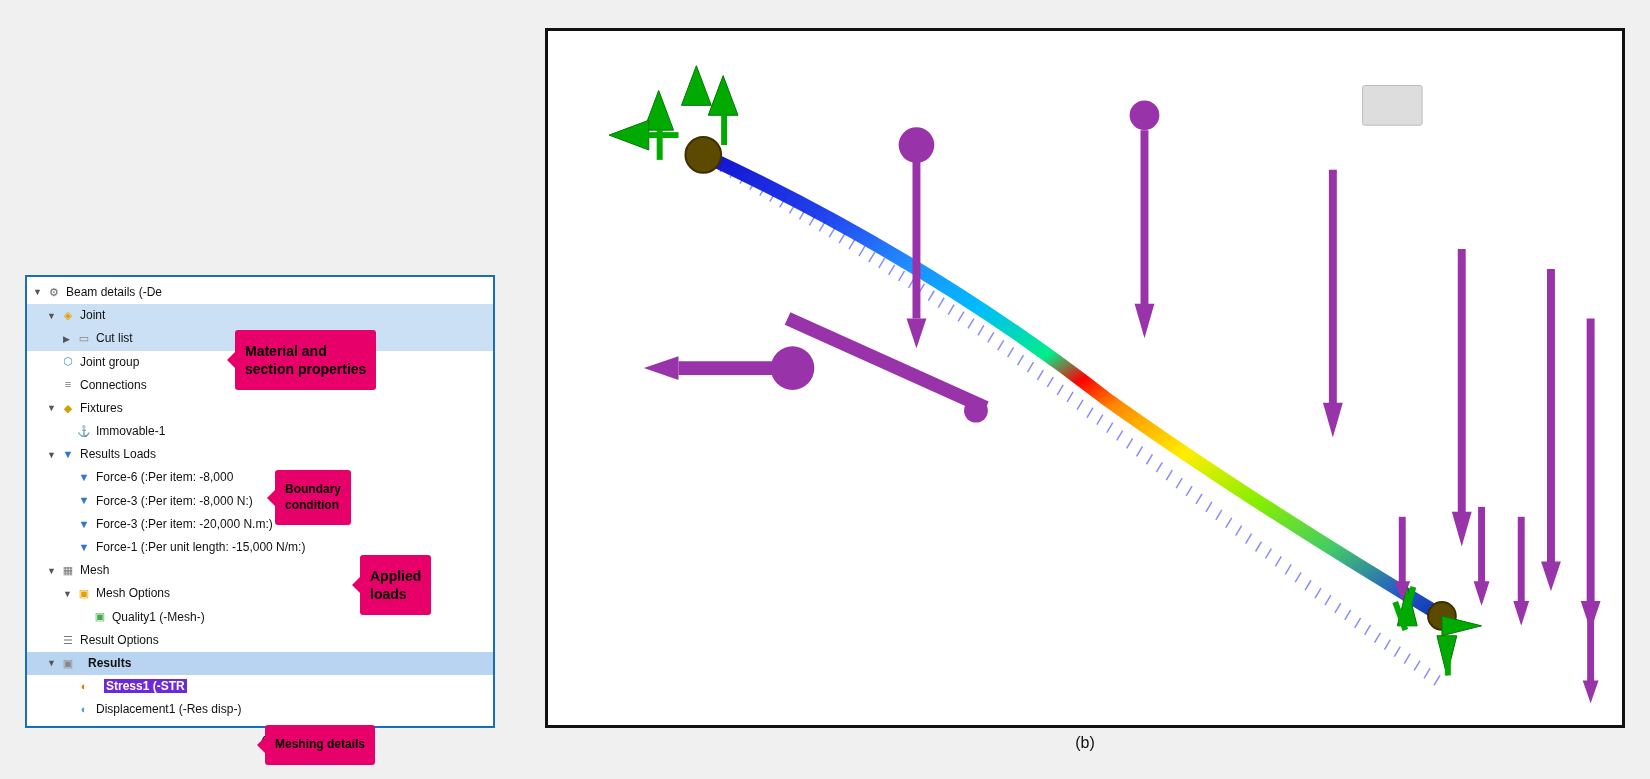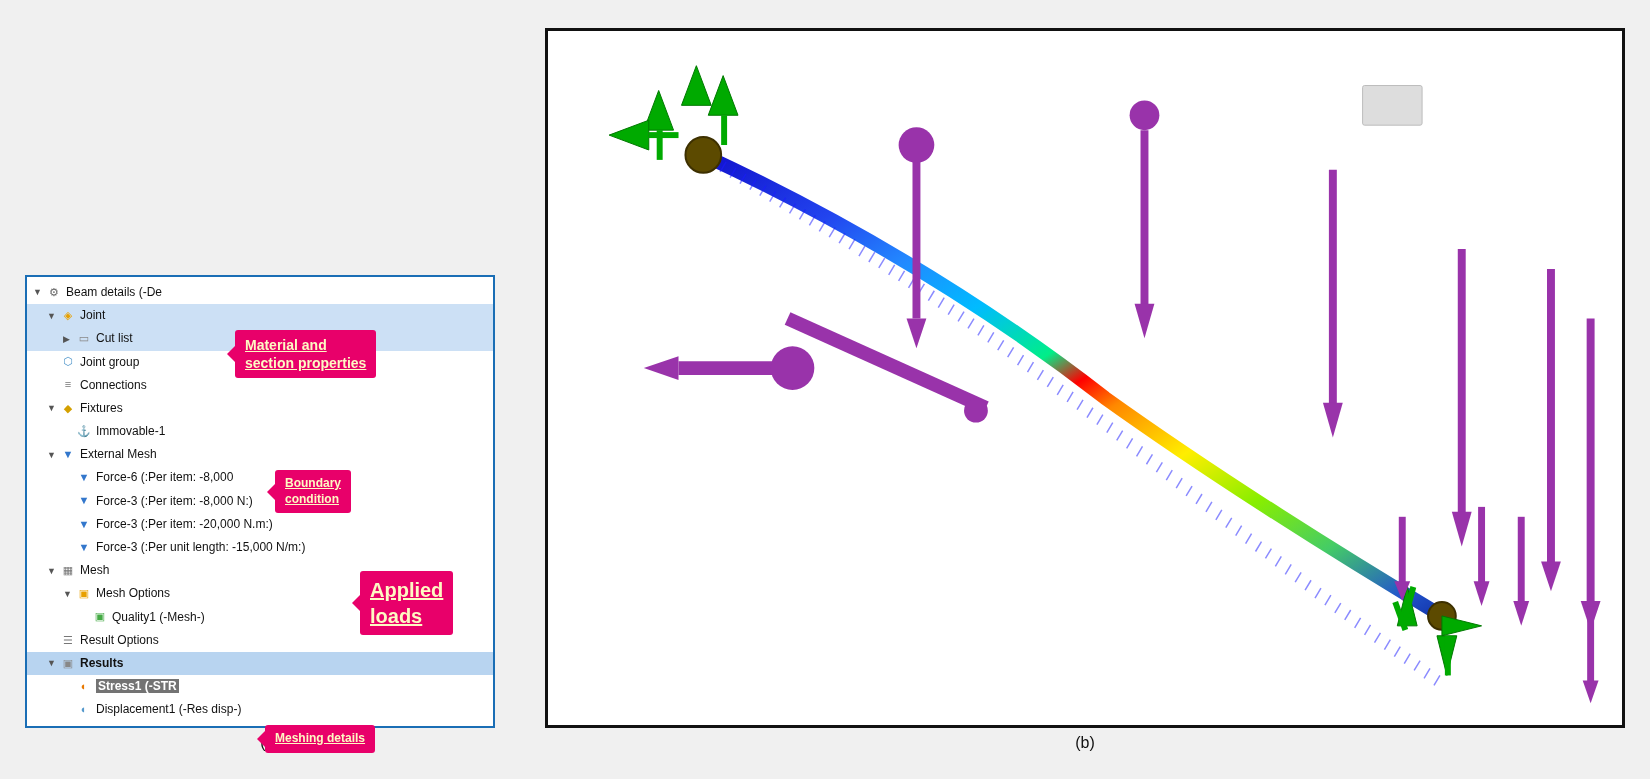--- a/index.html
+++ b/index.html
@@ -51,39 +51,38 @@
       font-size: 11px;
     }
     .expand-arrow {
       color: #555;
       font-size: 9px;
       margin-right: 3px;
       display: inline-block;
       width: 10px;
     }
     .item-text { font-size: 12px; color: #111; }
-    .item-bold { font-weight: bold; }
+    .item-bold { font-weight: bold; margin-left: 8px; }
     .stress-highlight {
-      background: #737373;
+      background: #6d28d9;
       color: #fff;
       padding: 0 2px;
     }
 
     
     .callout {
       position: absolute;
       background: #e8006a;
-      color: #fef9c3;
+      color: #000000;
       font-weight: bold;
       font-size: 14px;
-      padding: 6px 10px;
+      padding: 12px 10px;
       border-radius: 3px;
       white-space: nowrap;
       line-height: 1.3;
-      text-decoration: underline;
     }
     .callout::before {
       content: '';
       position: absolute;
       border: 8px solid transparent;
     }
     .callout-left::before {
       border-right-color: #e8006a;
       right: 100%;
       top: 50%;
@@ -179,41 +178,41 @@
             <span class="item-text">Fixtures</span>
           </div>
           <div class="tree-item indent2">
             <span class="expand-arrow"></span>
             <span class="icon-box" style="color: rgb(136, 85, 204);">⚓</span>
             <span class="item-text">Immovable-1</span>
           </div>
           <div class="tree-item indent1">
             <span class="expand-arrow">▼</span>
             <span class="icon-box" style="color: rgb(51, 119, 204);">▼</span>
-            <span class="item-text">External Mesh</span>
+            <span class="item-text">Results Loads</span>
           </div>
           <div class="tree-item indent2">
             <span class="expand-arrow"></span>
             <span class="icon-box" style="color: rgb(51, 119, 204);">▼</span>
             <span class="item-text">Force-6 (:Per item: -8,000</span>
           </div>
           <div class="tree-item indent2">
             <span class="expand-arrow"></span>
             <span class="icon-box" style="color: rgb(51, 119, 204);">▼</span>
             <span class="item-text">Force-3 (:Per item: -8,000 N:)</span>
           </div>
           <div class="tree-item indent2">
             <span class="expand-arrow"></span>
             <span class="icon-box" style="color: rgb(51, 119, 204);">▼</span>
             <span class="item-text">Force-3 (:Per item: -20,000 N.m:)</span>
           </div>
           <div class="tree-item indent2">
             <span class="expand-arrow"></span>
             <span class="icon-box" style="color: rgb(51, 119, 204);">▼</span>
-            <span class="item-text">Force-3 (:Per unit length: -15,000 N/m:)</span>
+            <span class="item-text">Force-1 (:Per unit length: -15,000 N/m:)</span>
           </div>
           <div class="tree-item indent1">
             <span class="expand-arrow">▼</span>
             <span class="icon-box" style="color: rgb(119, 119, 119);">▦</span>
             <span class="item-text">Mesh</span>
           </div>
           <div class="tree-item indent2">
             <span class="expand-arrow">▼</span>
             <span class="icon-box" style="color: rgb(232, 160, 0);">▣</span>
             <span class="item-text">Mesh Options</span>
@@ -240,21 +239,21 @@
           </div>
           <div class="tree-item indent2">
             <span class="expand-arrow"></span>
             <span class="icon-box" style="color: rgb(85, 153, 204);">◐</span>
             <span class="item-text">Displacement1 (-Res disp-)</span>
           </div>
         </div>
 
     <div class="callout callout-left" style="top: 55px; left: 210px; z-index: 10; font-size: 14px; font-weight: bold;">Material and<br>section properties</div>
         <div class="callout callout-left" style="top: 195px; left: 250px; z-index: 10; font-size: 12px; font-weight: bold;">Boundary<br>condition</div>
-        <div class="callout callout-left" style="top: 296px; left: 335px; z-index: 10; font-size: 20px; font-weight: bold;">Applied<br>loads</div>
+        <div class="callout callout-left" style="top: 280px; left: 335px; z-index: 10; font-size: 14px; font-weight: bold;">Applied<br>loads</div>
         <div class="callout callout-left" style="top: 450px; left: 240px; z-index: 10; font-size: 12px; font-weight: bold;">Meshing details</div>
       </div>
     <div class="label-a">(a)</div>
   </div>
 
   <div class="right-wrapper">
     <div class="right-panel">
       <svg class="beam-svg" viewBox="0 0 1080 700">
 
         <rect width="1080" height="700" fill="white"></rect>

